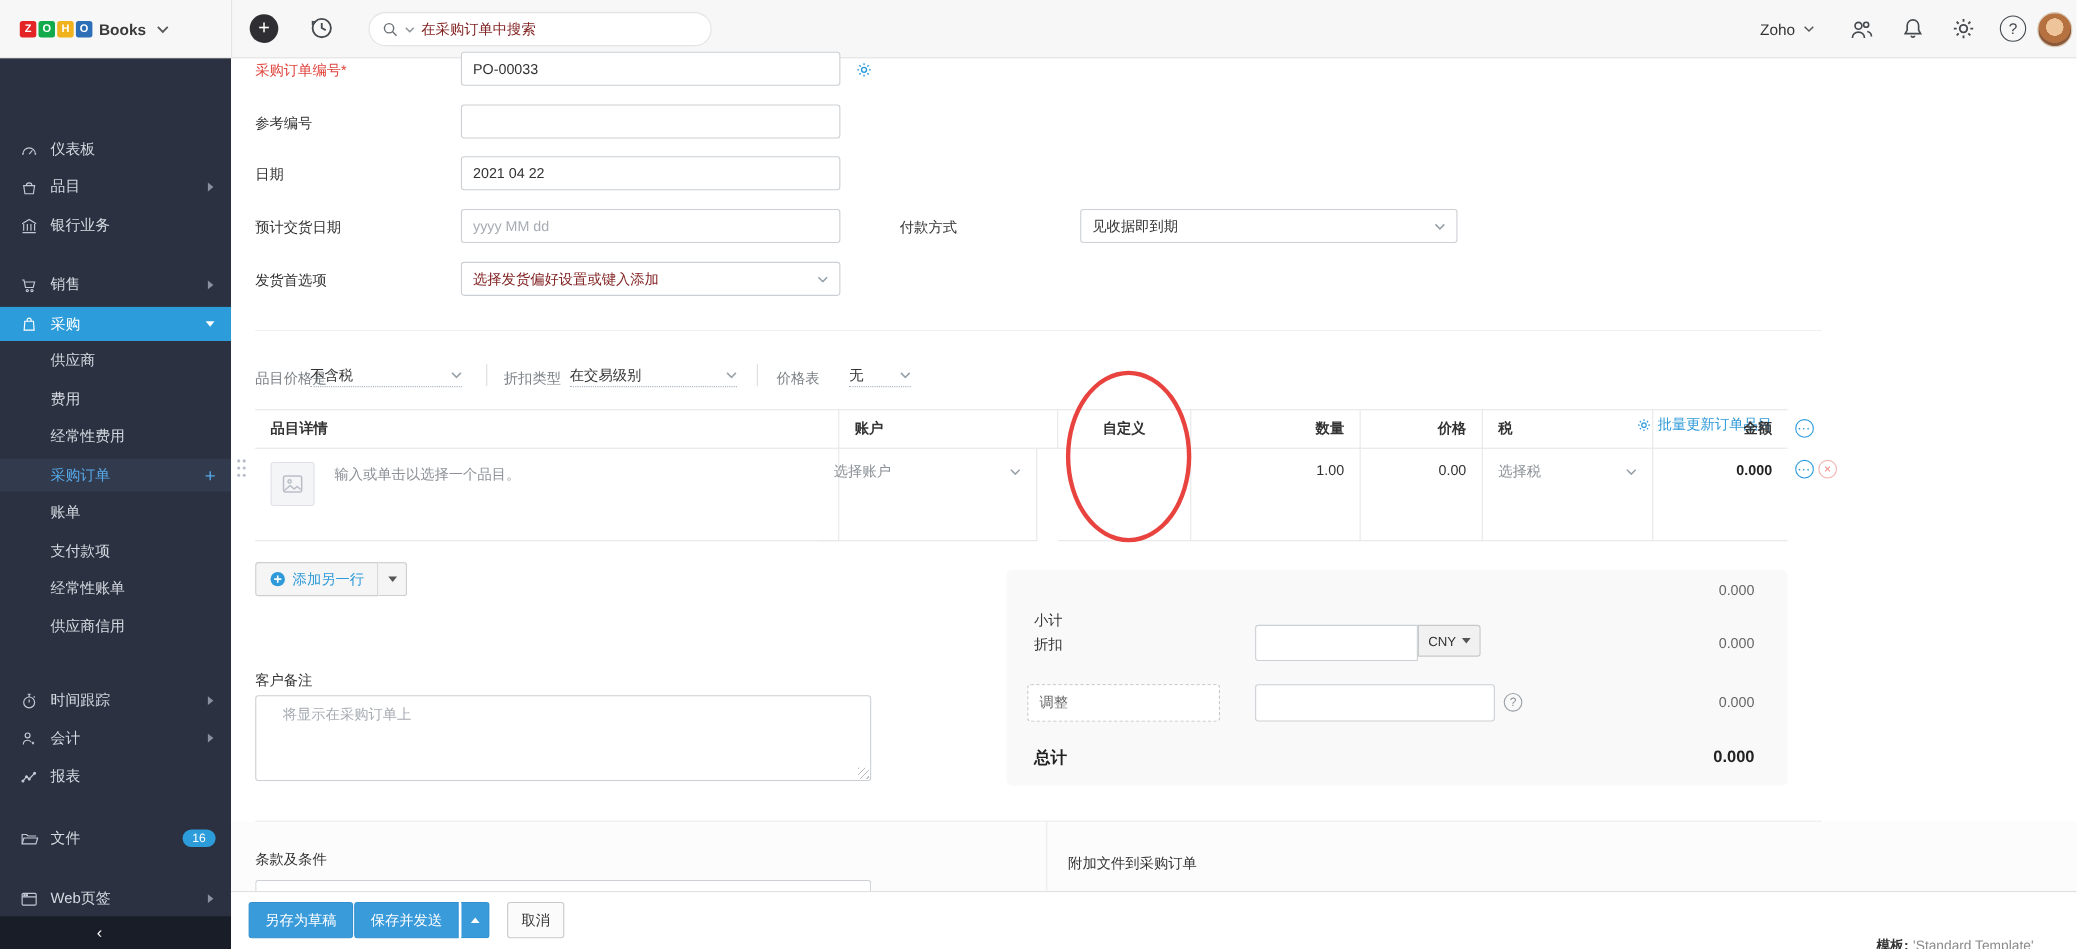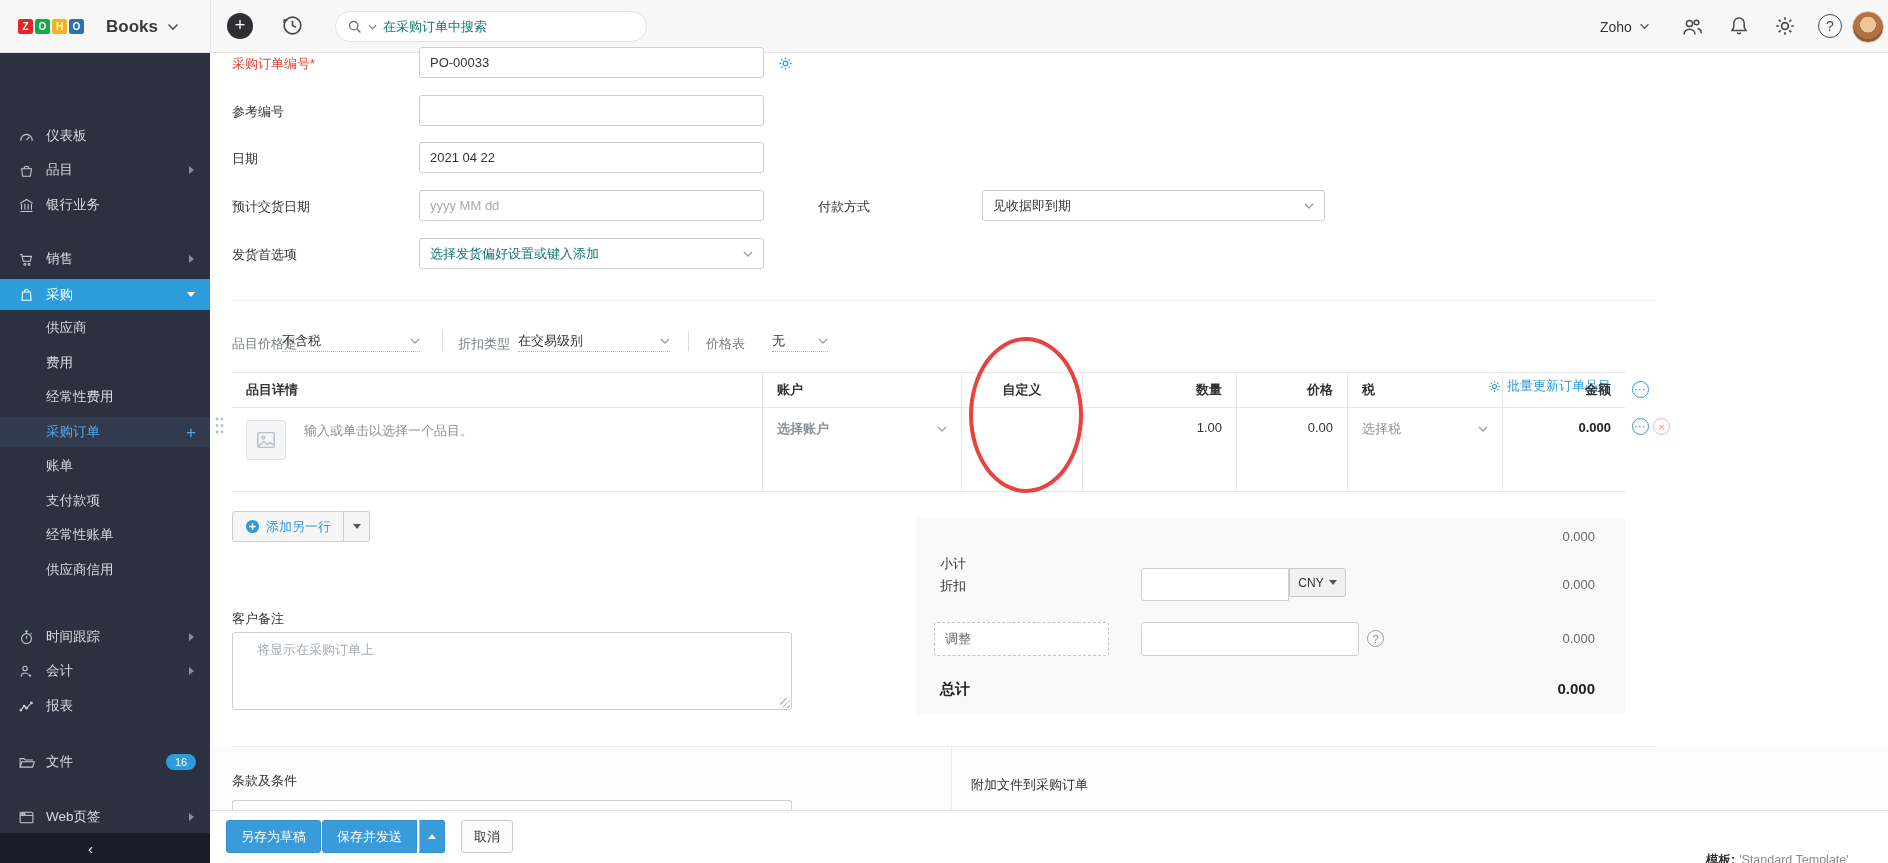--- a/index.html
+++ b/index.html
@@ -4,25 +4,25 @@
 <style>
   html,body{margin:0;padding:0;background:#fff;}
   #app{position:relative;width:1888px;height:863px;overflow:hidden;background:#fff;
        font-family:"Liberation Sans","DejaVu Sans",sans-serif;color:#333;}
   .abs{position:absolute;}
   .flex{display:flex;align-items:center;}
   
   .topbar{left:0;top:0;width:1888px;height:53px;background:#f7f7f7;border-bottom:1px solid #e3e3e3;box-sizing:border-box;}
   .logo-tile{width:15px;height:15px;border-radius:2.5px;color:#fff;font-size:10px;font-weight:bold;
              display:flex;align-items:center;justify-content:center;margin-right:2px;}
-  .logo-product{font-size:17px;font-weight:bold;color:#3a3a3a;margin-left:20px;}
+  .logo-product{font-size:14px;font-weight:bold;color:#3a3a3a;margin-left:4px;}
   .tdiv{width:1px;background:#e5e5e5;}
   .plusbtn{width:26px;height:26px;border-radius:50%;background:#2f2f33;color:#fff;font-size:18px;line-height:24px;text-align:center;cursor:pointer;}
   .searchbox{width:312px;height:31px;border-radius:16px;background:#fff;border:1px solid #e4e4e4;box-sizing:border-box;padding:0 12px;display:flex;align-items:center;gap:6px;}
-  .ph-text{color:#0f766e;font-size:13px;}
+  .ph-text{color:#7f1d1d;font-size:13px;}
   .topicon{color:#454a4f;}
   .avatar{width:30px;height:30px;border-radius:50%;background:radial-gradient(circle at 50% 42%, #eec49a 0 34%, #b5713f 35% 62%, #8a5a3b 63%);border:1px solid #d9c9b5;}
   
   .sidebar{left:0;top:53px;width:210px;height:810px;background:#2b3140;}
   .srow{position:absolute;left:0;width:210px;height:30px;display:flex;align-items:center;color:#d6dae2;font-size:13.5px;cursor:pointer;}
   .srow .sicon{width:17px;height:17px;margin-left:18px;margin-right:11px;color:#c3c9d5;flex:none;}
   .srow .slabel{flex:1;white-space:nowrap;}
   .srow.sub .slabel{margin-left:46px;}
   .srow.active-parent{background:#2d9cdb;color:#fff;height:31px;}
   .srow.active-parent .sicon{color:#fff;}
@@ -378,21 +378,21 @@
       <div class="imgph">
         <svg width="22" height="22" viewBox="0 0 24 24" fill="none" stroke="currentColor" stroke-width="1.5">
             <rect x="3" y="4" width="18" height="16" rx="2"></rect>
             <circle cx="9" cy="9.5" r="1.6"></circle>
             <path d="M4 18.5l5.5-5 4 3.5 3-2.5 3.5 3"></path>
           </svg>
       </div>
       <span class="muted" style="padding-top:2px;">输入或单击以选择一个品目。</span>
     </div>
   </div>
-  <div class="tbody-cell cborder" style="left:763px;width:199px;font-weight:bold;">
+  <div class="tbody-cell cborder" style="left:744px;width:199px;">
     <div class="flex" style="justify-content:space-between;">
       <span class="muted">选择账户</span>
       <svg class="chev" width="10" height="6" viewBox="0 0 10 6">
           <polyline points="1,1 5,5 9,1" fill="none" stroke="#98a0a8" stroke-width="1.4"></polyline>
         </svg>
     </div>
   </div>
   <div class="tbody-cell cborder" style="left:962px;width:121px;"></div>
   <div class="tbody-cell cborder" style="left:1083px;width:154px;text-align:right;">1.00</div>
   <div class="tbody-cell cborder" style="left:1237px;width:111px;text-align:right;">0.00</div>

